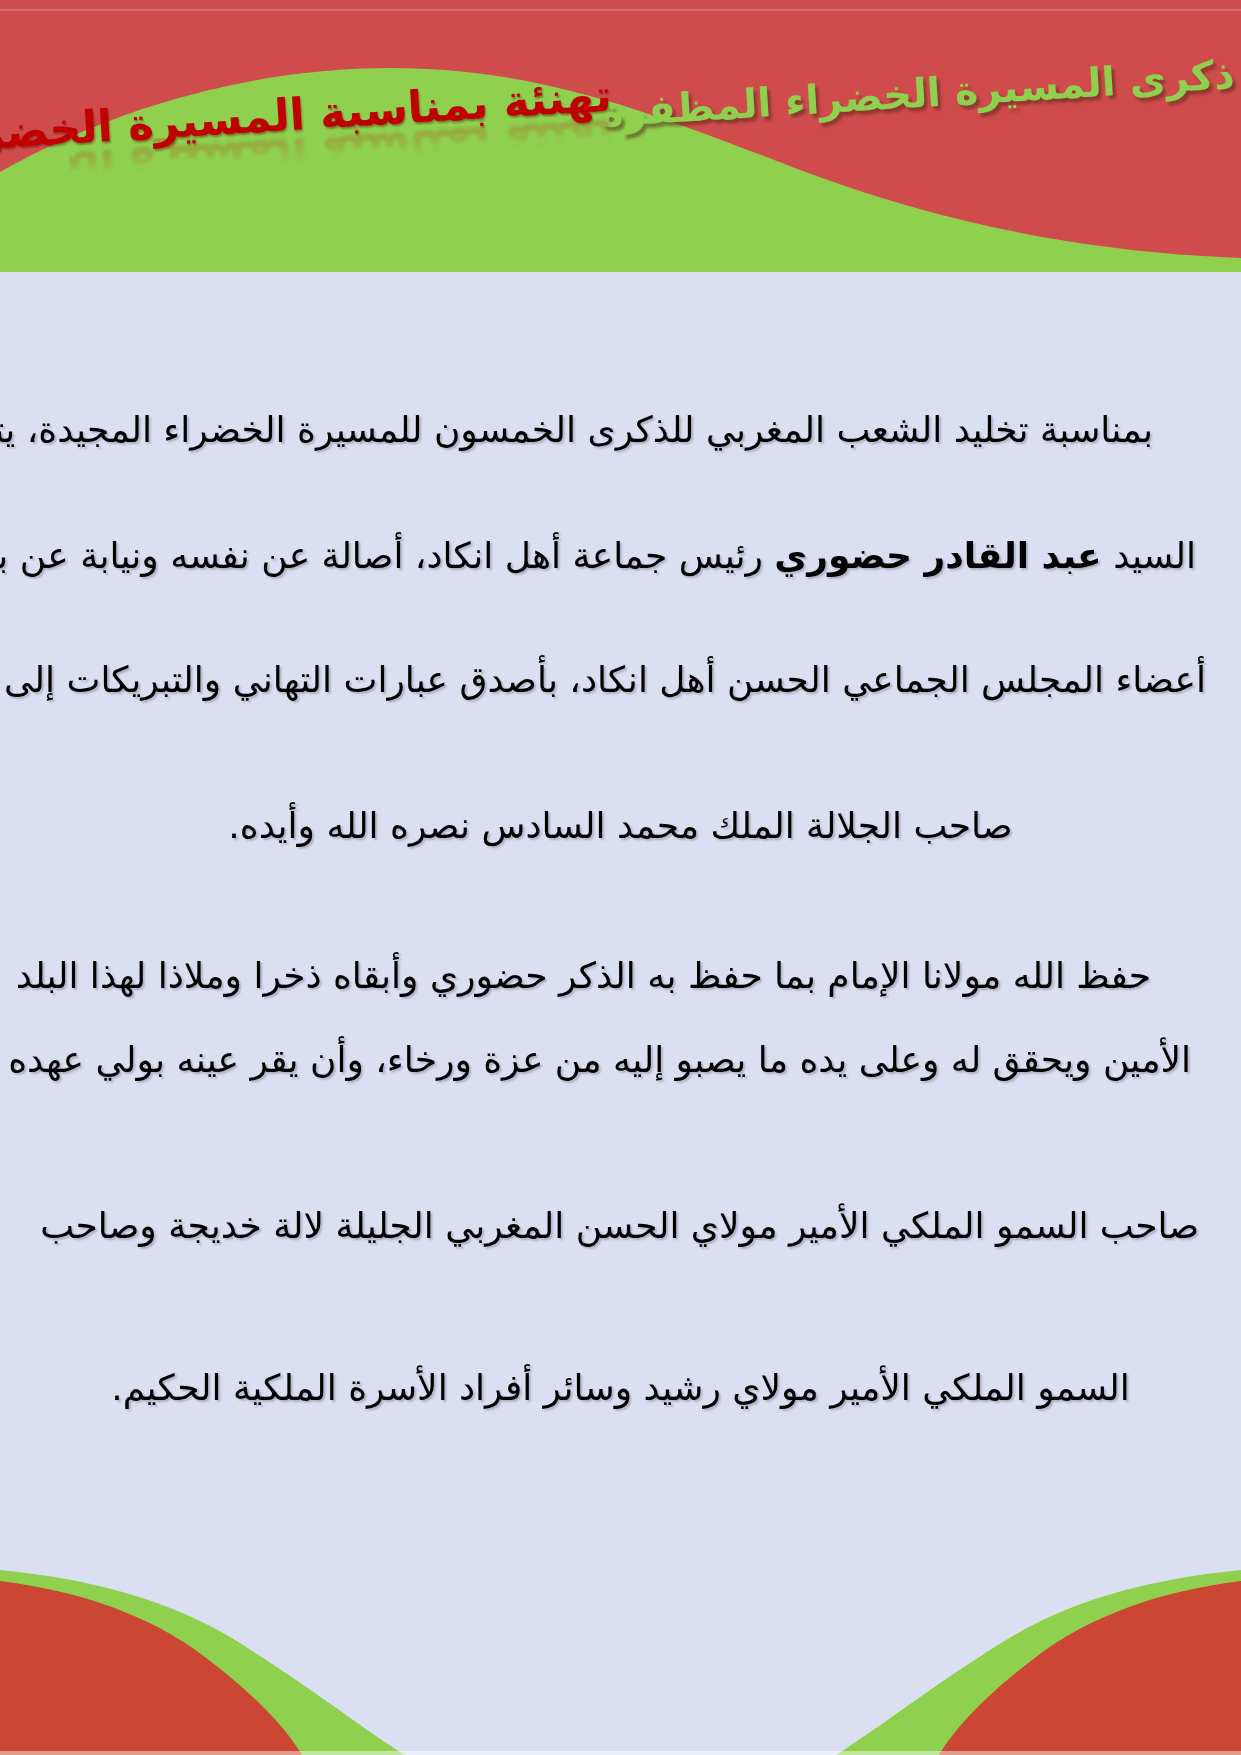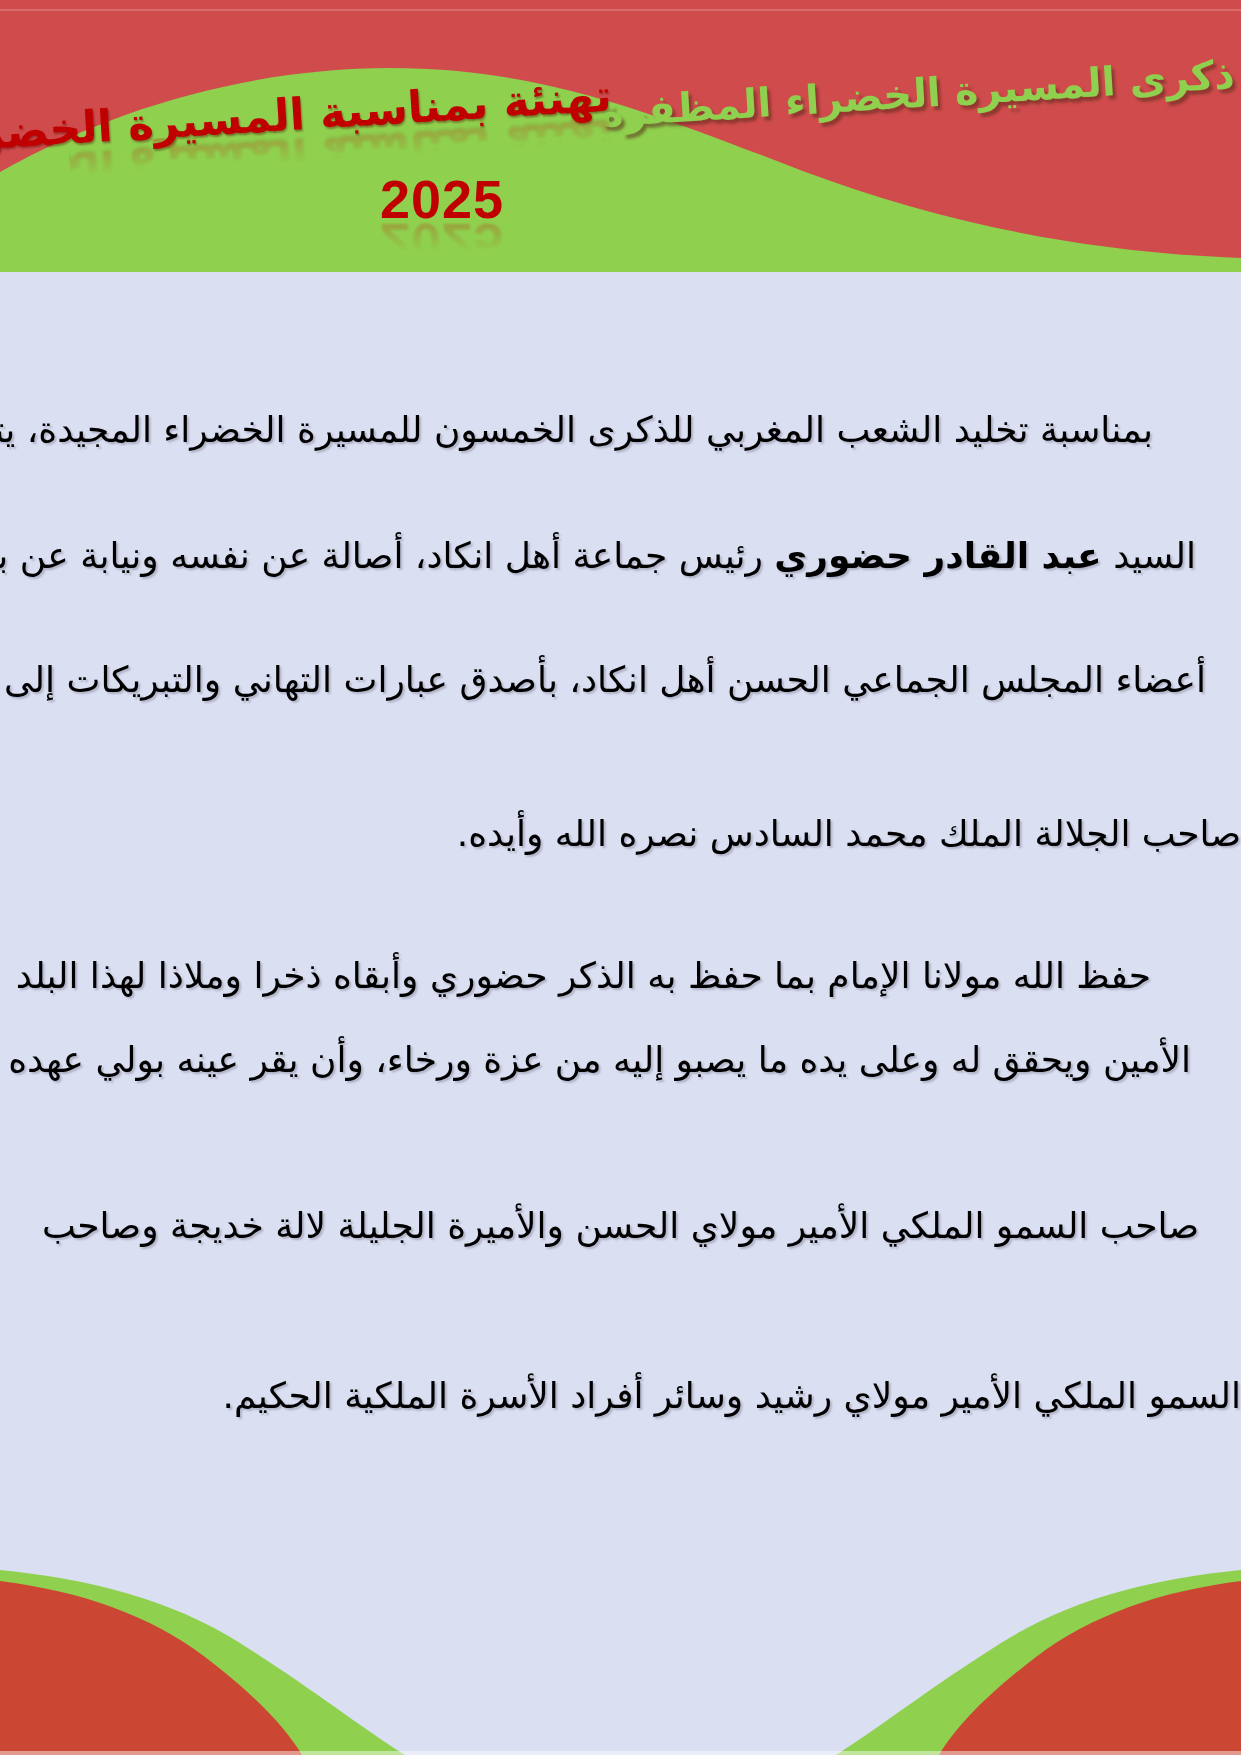--- a/index.html
+++ b/index.html
@@ -74,21 +74,21 @@
     position: absolute;
     margin: 0;
     direction: rtl;
     font-size: 36px;
     line-height: 1.55;
     color: var(--text-black, #000000);
     text-shadow: 2px 2px 2px rgba(100,100,120,0.35);
     white-space: nowrap;
   }
   .line.justify { text-align: justify; text-align-last: justify; }
-  .line.center  { text-align: right; white-space: normal; margin-top: 8px; }
+  .line.center  { text-align: center; white-space: normal; }
   .bold-name { font-weight: bold; }
 
   .l1 { top: 402px;  left: 88px; right: 88px; }
   .l2 { top: 528px;  left: 45px; right: 45px; margin-left: 20px; }
   .l3 { top: 652px;  left: 35px; right: 35px; }
   .l4 { top: 798px;  left: 0;    right: 0;    }
   .l5 { top: 948px;  left: 90px; right: 90px; }
   .l6 { top: 1032px; left: 50px; right: 50px; }
   .l7 { top: 1198px; left: 42px; right: 42px; }
   .l8 { top: 1360px; left: 0;    right: 0;    }
@@ -117,40 +117,36 @@
     </svg>
     <div class="gloss"></div>
 
     <div class="banner-title">ذكرى المسيرة الخضراء المظفرة</div>
 
     <div class="greeting-wrap">
       <div class="greeting">تهنئة بمناسبة المسيرة الخضراء</div>
       <div class="greeting reflection">تهنئة بمناسبة المسيرة الخضراء</div>
     </div>
 
-    <div class="year-wrap">
-      <div class="year">2025</div>
-      <div class="year reflection">2025</div>
-    </div>
   </header>
 
   <main>
     <p class="line justify l1">بمناسبة تخليد الشعب المغربي للذكرى الخمسون للمسيرة الخضراء المجيدة، يتقدم</p>
 
     <p class="line justify l2"><span>السيد </span><span class="bold-name">عبد القادر حضوري</span><span> رئيس جماعة أهل انكاد، أصالة عن نفسه ونيابة عن باقي</span></p>
 
     <p class="line justify l3">أعضاء المجلس الجماعي الحسن أهل انكاد، بأصدق عبارات التهاني والتبريكات إلى</p>
 
     <p class="line center l4">صاحب الجلالة الملك محمد السادس نصره الله وأيده.</p>
 
     <p class="line justify l5">حفظ الله مولانا الإمام بما حفظ به الذكر حضوري وأبقاه ذخرا وملاذا لهذا البلد</p>
 
     <p class="line justify l6">الأمين ويحقق له وعلى يده ما يصبو إليه من عزة ورخاء، وأن يقر عينه بولي عهده</p>
 
-    <p class="line justify l7">صاحب السمو الملكي الأمير مولاي الحسن والأميرة الجليلة لالة خديجة وصاحب</p>
+    <p class="line justify l7">صاحب السمو الملكي الأمير مولاي الحسن المغربي الجليلة لالة خديجة وصاحب</p>
 
     <p class="line center l8">السمو الملكي الأمير مولاي رشيد وسائر أفراد الأسرة الملكية الحكيم.</p>
   </main>
 
   <svg class="corners" viewBox="0 0 1241 190" preserveAspectRatio="none" aria-hidden="true">
     <g>
       <path class="corner-green" d="M0,5 C90,14 170,34 240,78 C310,122 355,158 405,190 L0,190 Z"></path>
       <path class="corner-red" d="M0,16 C80,26 150,50 205,92 C255,130 285,162 302,190 L0,190 Z"></path>
     </g>
     <g transform="translate(1241,0) scale(-1,1)">

